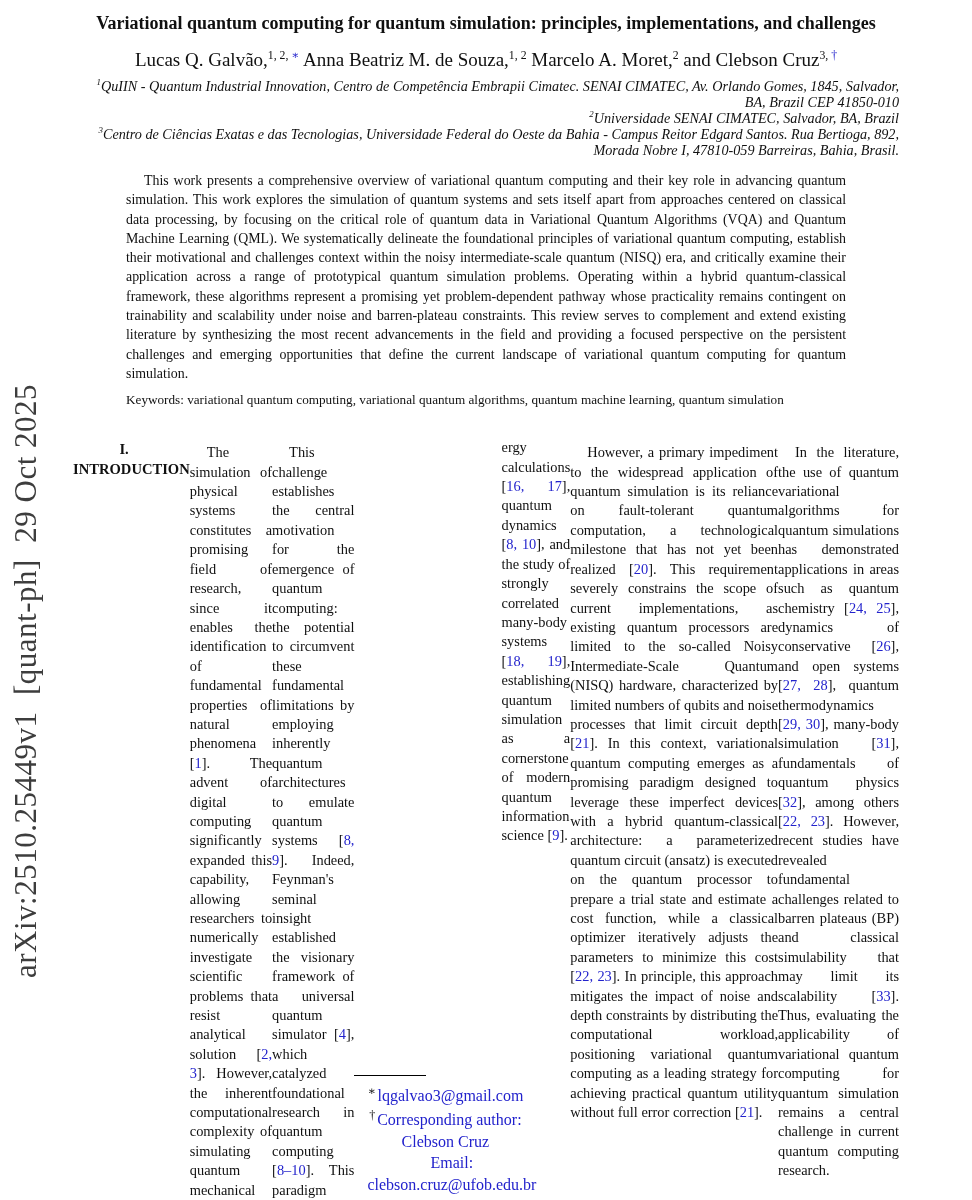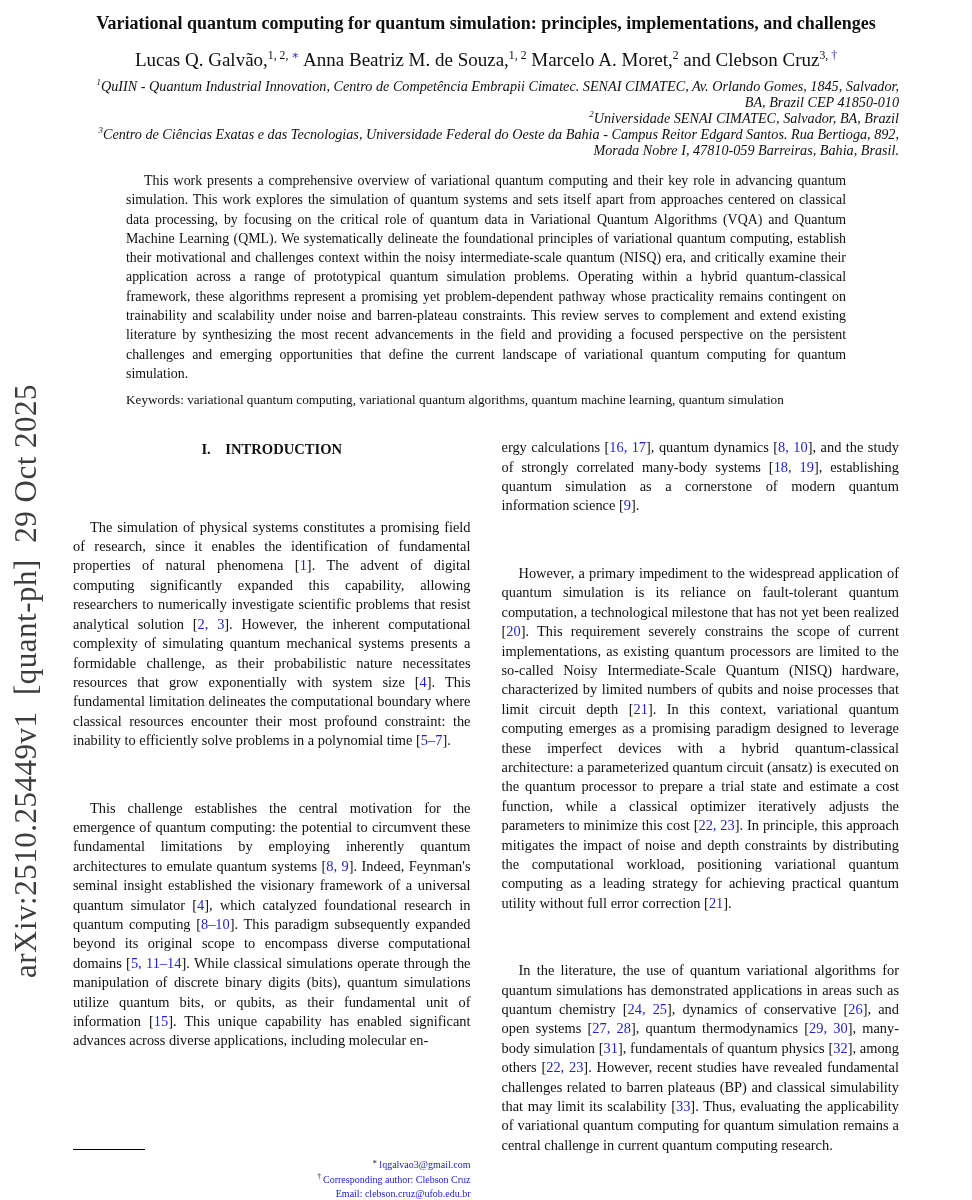--- a/index.html
+++ b/index.html
@@ -33,28 +33,28 @@
     line-height:1.13; margin-top:7px;
   }
   .abstract{
     width:720px; margin:13px auto 0;
     font-size:13.9px; line-height:19.3px;
     text-align:justify; text-indent:18px;
   }
   .keywords{ width:720px; margin:9px auto 0; font-size:13.2px; }
   .columns{ display:flex; gap:31px; margin-top:30px; flex:1; min-height:0; }
   .col{
-    flex:1; min-width:0; display:flex; flex-direction:column;
-    font-size:14.4px; line-height:19.4px; text-align:justify;gap:43px;
+    flex:1; min-width:0; display:flex; 
+    font-size:14.4px; line-height:19.4px; text-align:justify;
   }
   h2.section{ font-size:14.6px; font-weight:bold; text-align:center; margin:2px 0 10px; }
   .col p{ text-indent:17px; margin-top:5px; }
   .col p.noindent{ text-indent:0; margin-top:0; }
   .cite{ color:var(--link,#2222CC); }
-  .footnotes{ margin-top:auto; font-size:10px; line-height:1.34; text-align:right; }
+  .footnotes{ margin-top:auto; padding-bottom:5px; font-size:16px; line-height:1.34; text-align:center; }
   .footnote-rule{ width:72px; border-top:1.2px solid #000; margin-bottom:7px; }
   .footnote .fn-text{ color:var(--link,#2222CC); }
   .footnote.indent{ padding-left:13px; }
   .footnote .marker{ font-size:.75em; vertical-align:super; margin-right:2px; }
 </style>
 </head>
 <body>
 
 <div class="page">
 

